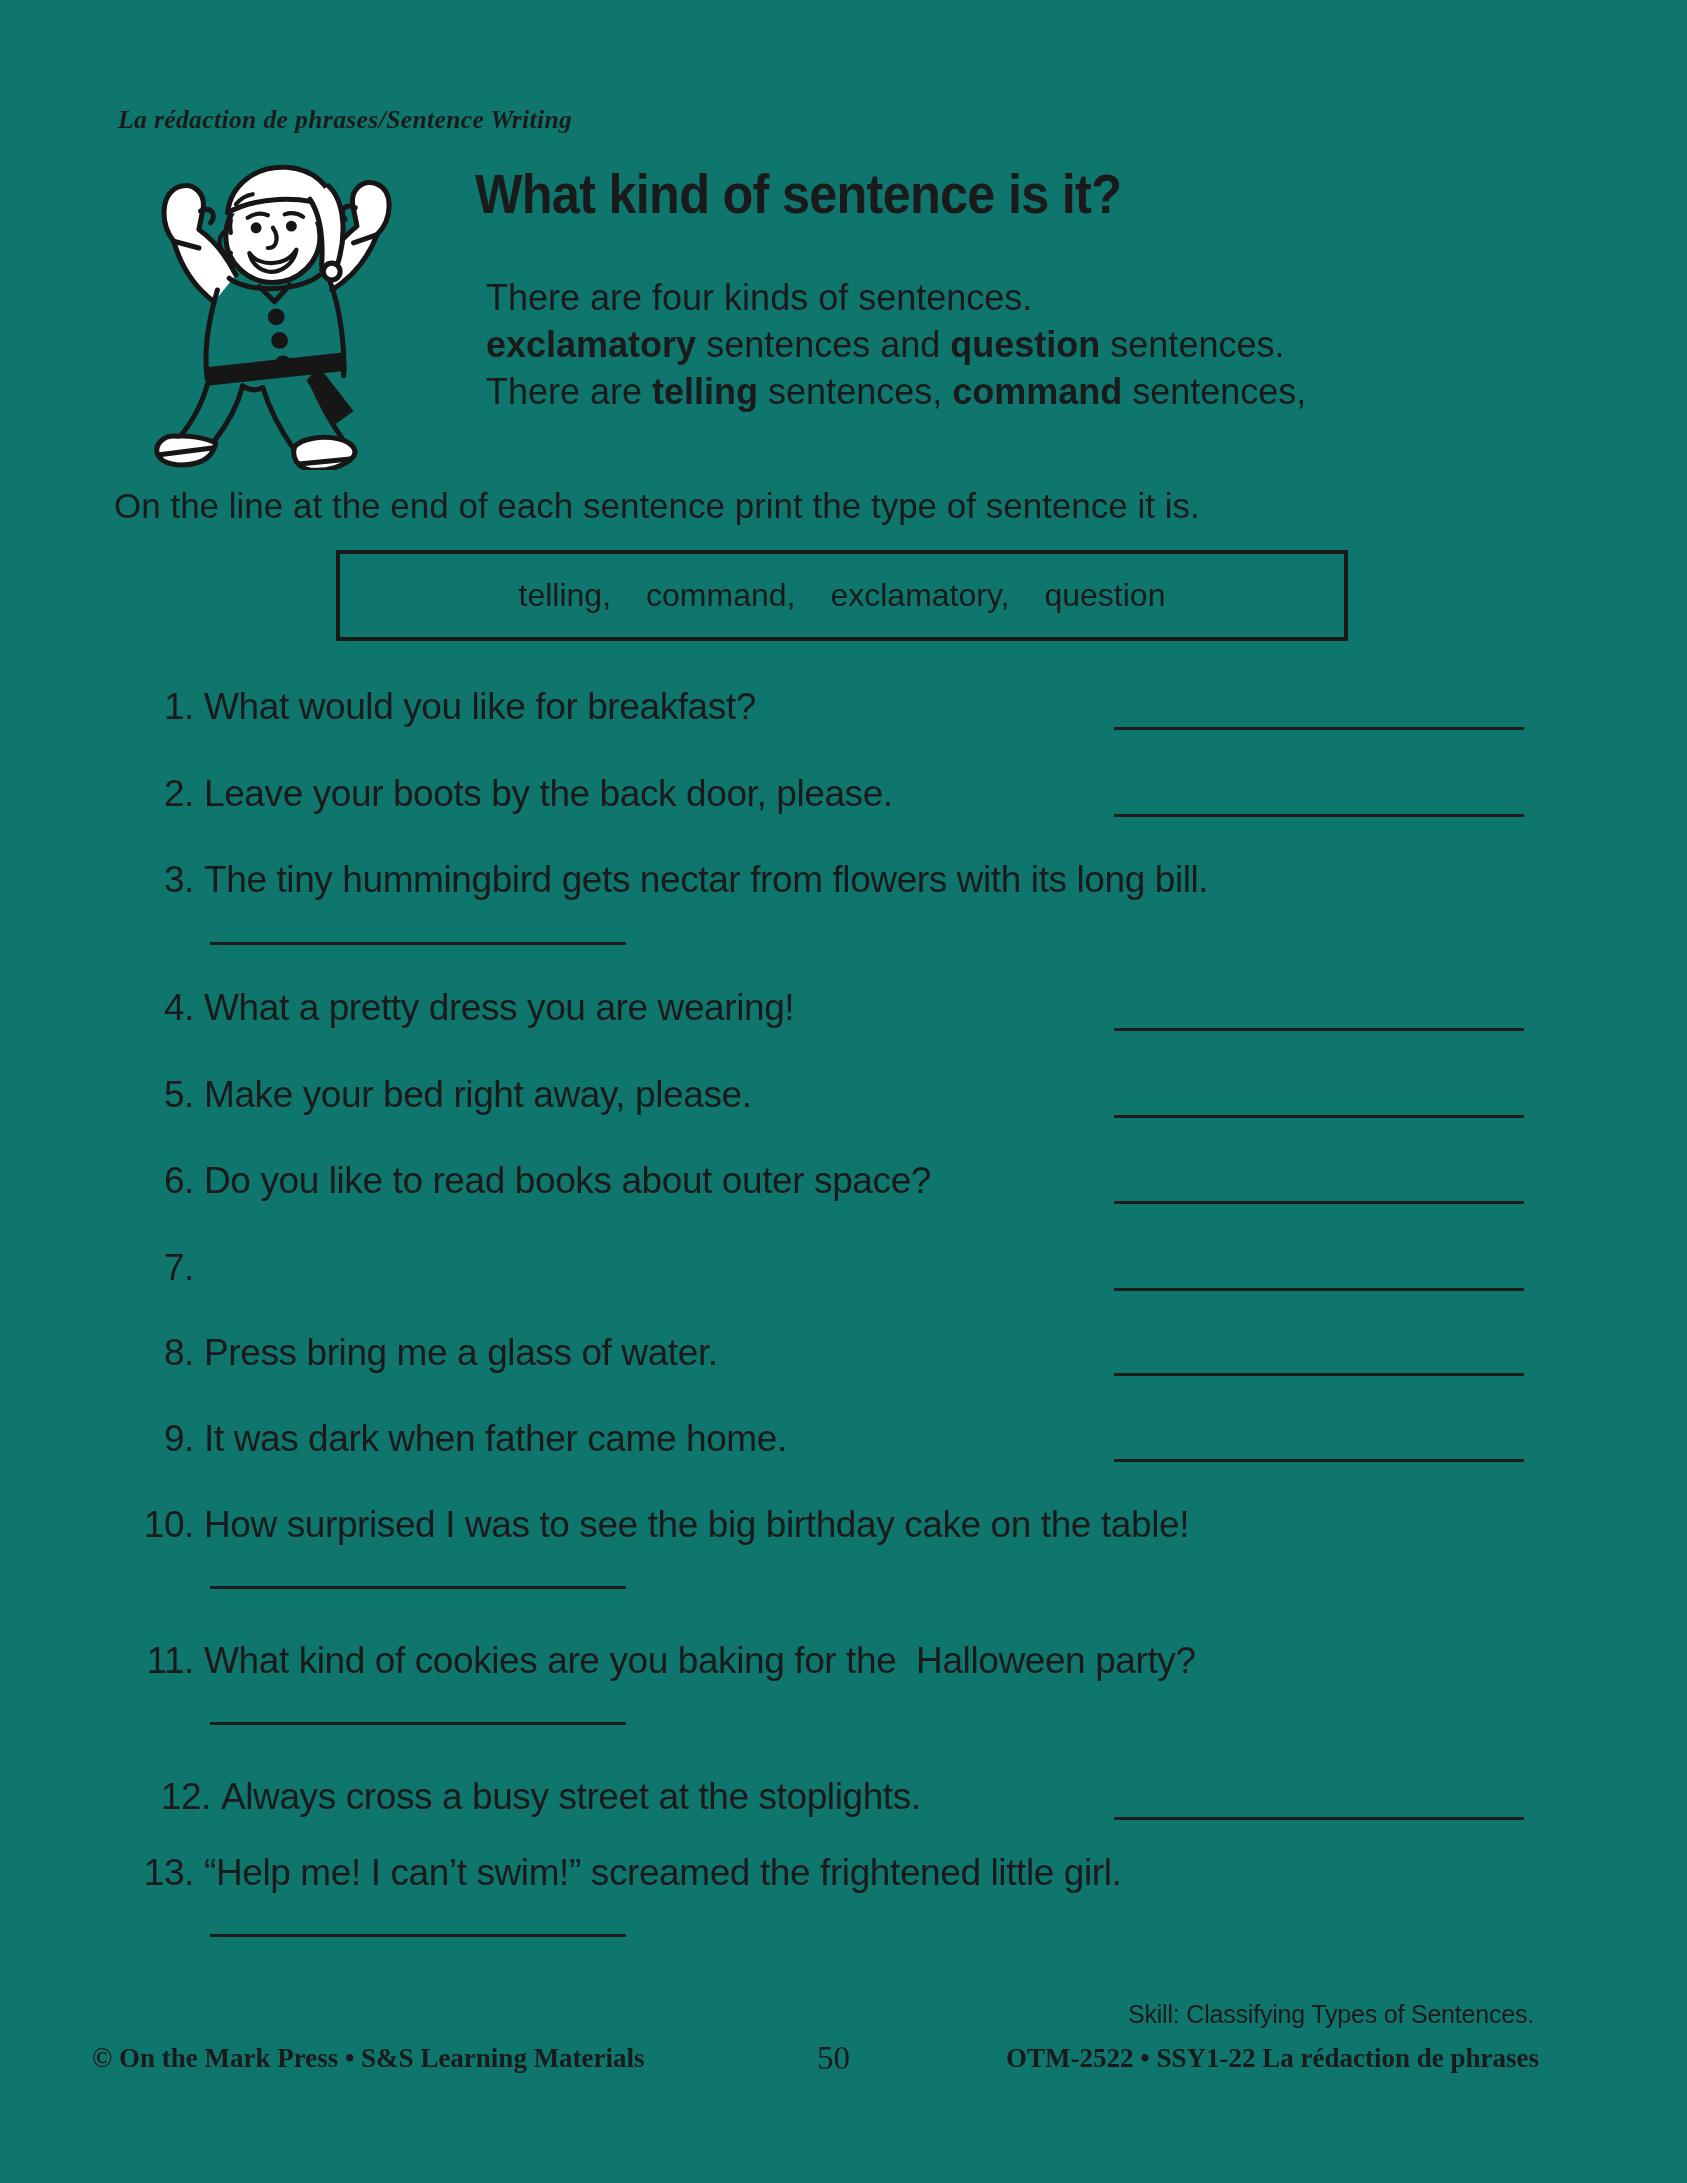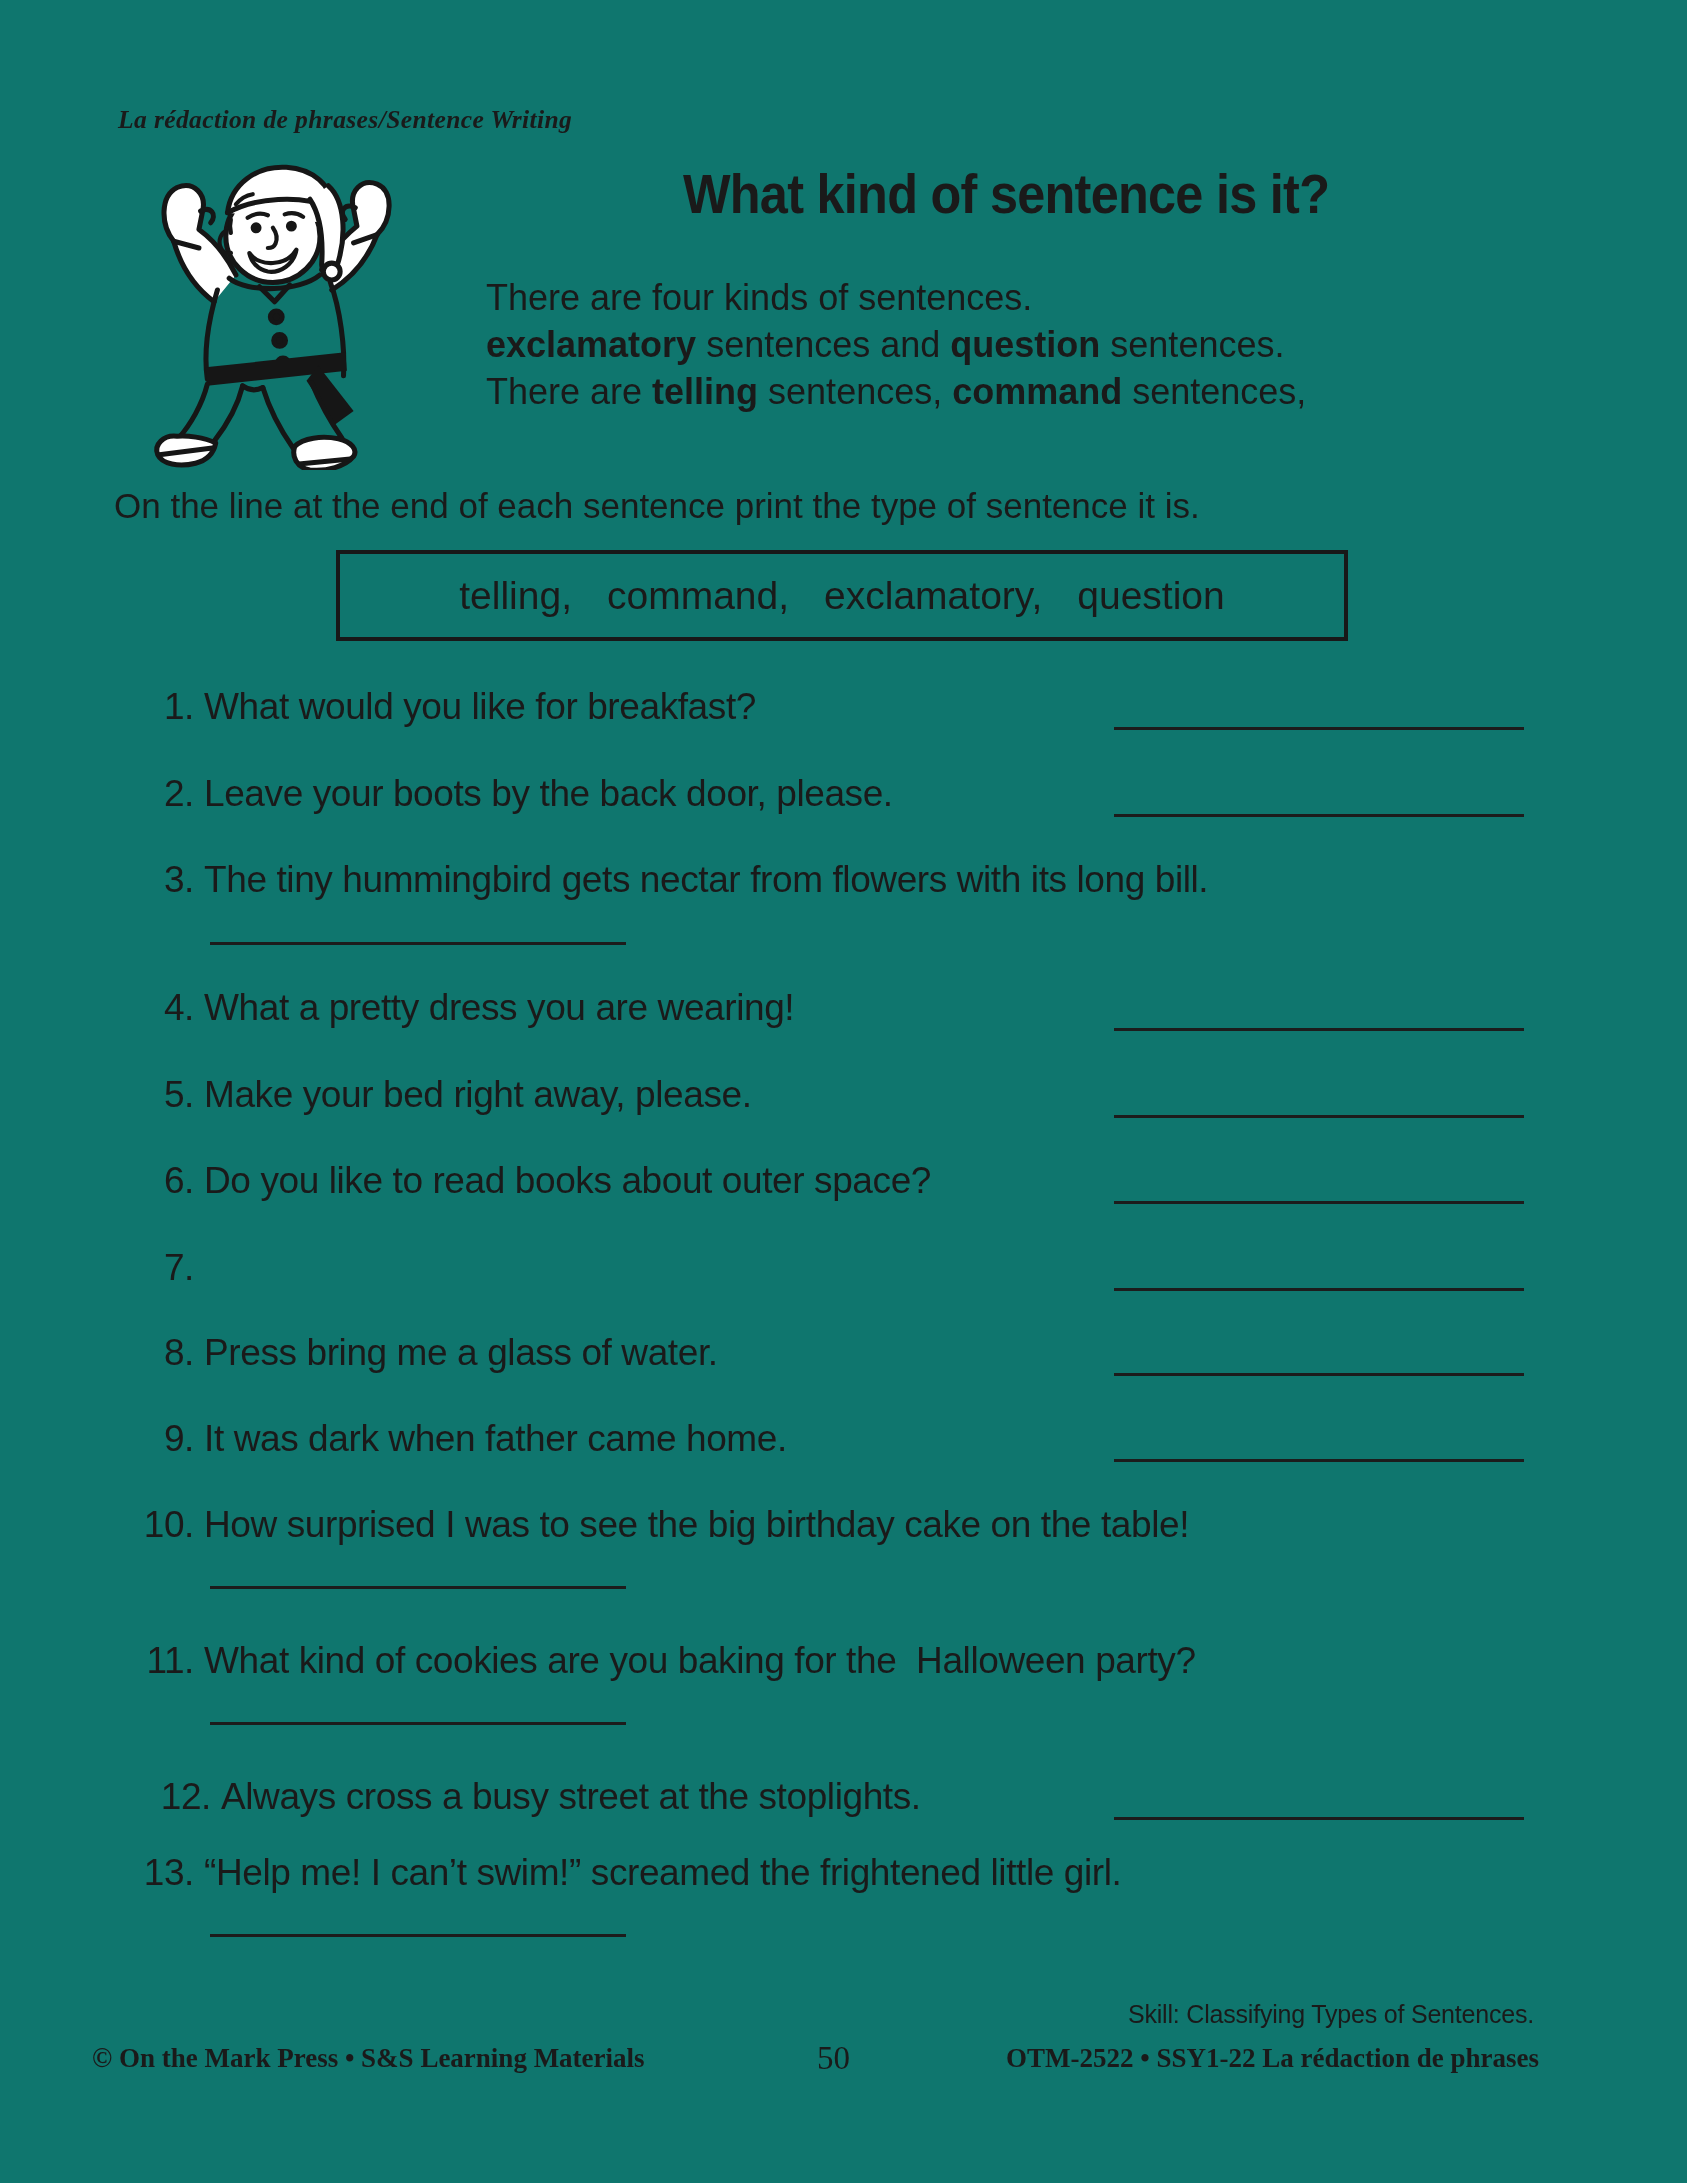--- a/index.html
+++ b/index.html
@@ -19,21 +19,21 @@
     left:118px; top:105px;
     font-family:"Liberation Serif", serif;
     font-style:italic; font-weight:bold;
     font-size:25.5px; letter-spacing:0.4px;
   }
 
   
   .clipart { left:130px; top:142px; width:290px; height:328px; }
 
   
-  .title-wrap { left:409px; top:161px; width:956px; text-align:right; }
+  .title-wrap { left:439px; top:161px; width:956px; text-align:left; }
   .title-wrap span {
     display:inline-block;
     font-size:56px; font-weight:bold; letter-spacing:-0.8px;
     transform:scaleX(0.90); transform-origin:center;
     white-space:nowrap;
   }
 
   
   .intro { left:486px; top:274px; font-size:36px; line-height:47px; }
   .intro-line { white-space:pre; }
@@ -41,21 +41,21 @@
 
   
   .instruction { left:114px; top:486px; font-size:35px; white-space:pre; }
 
   
   .word-bank {
     left:336px; top:550px; width:1012px; height:91px;
     border:4.1px solid #181818; box-sizing:border-box;
     display:flex; align-items:center; justify-content:center;
     column-gap:35px;
-    font-size:39px;
+    font-size:32px;
   }
 
   
   .item-row { left:0; top:0; width:1687px; height:49px; }
   .item-num {
     position:absolute; left:105px; width:89px;
     text-align:right; font-size:37px; letter-spacing:-0.4px;
   }
   .item-text {
     position:absolute; left:204px;

